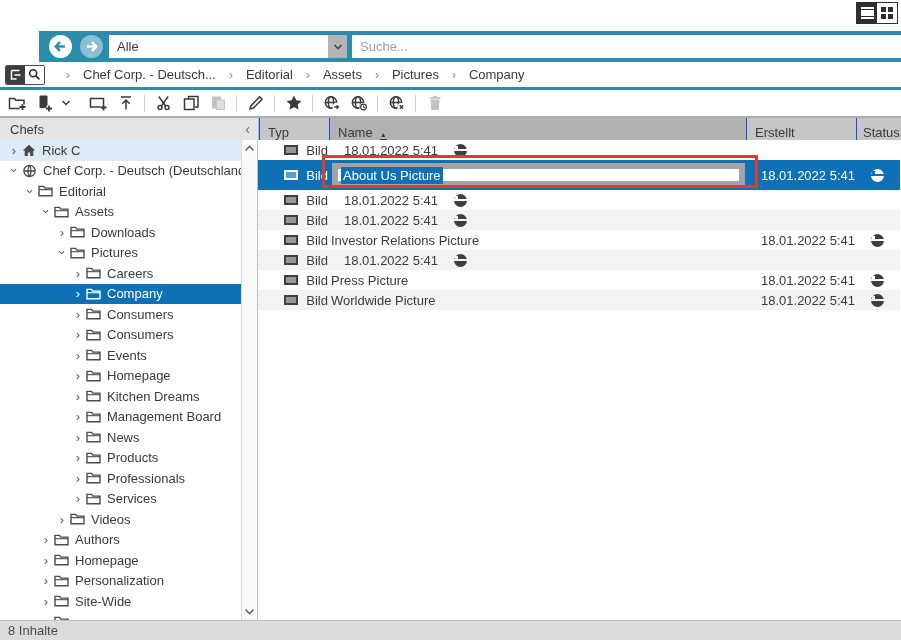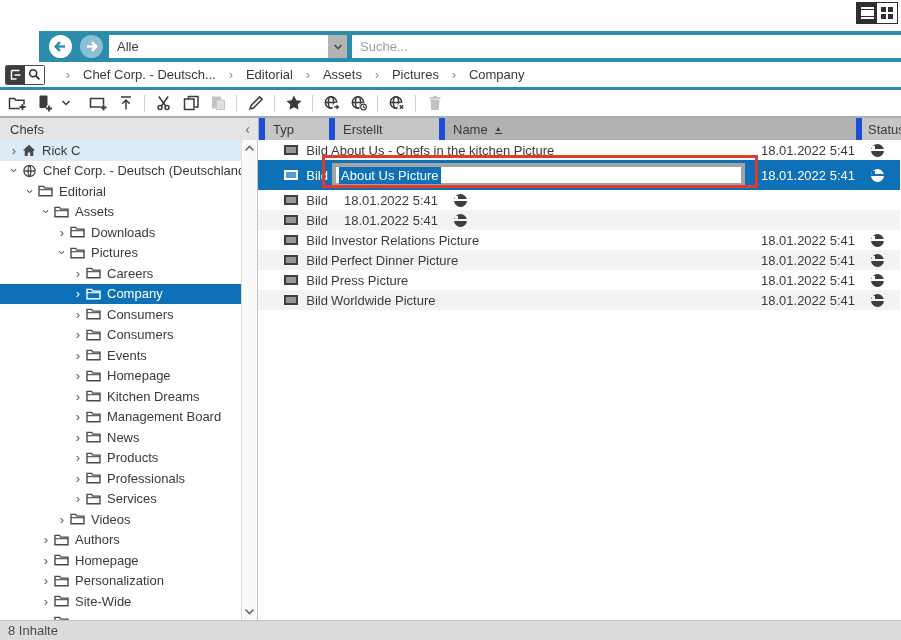--- a/index.html
+++ b/index.html
@@ -43,21 +43,21 @@
   .vbtn.active{background:#2f2f2f;}
   .listglyph{width:13px;height:12px;display:flex;flex-direction:column;justify-content:space-between;}
   .listglyph i{display:block;height:2.4px;background:#fff;}
   .gridglyph{width:12px;height:12px;display:grid;grid-template-columns:1fr 1fr;gap:2px;}
   .gridglyph i{display:block;background:#2f2f2f;}
   
   .headerband{position:absolute;left:0;top:116px;width:901px;height:24px;border-top:2px solid #adadad;display:flex;}
   .ablagehd{width:259px;background:#e4e4e4;display:flex;align-items:center;border-right:1px solid #b5b5b5;position:relative;}
   .ablagehd span{margin-left:10px;}
   .collapser{position:absolute;right:8px;color:#6a6a6a;font-size:14px;cursor:pointer;line-height:20px;}
-  .colhd{display:flex;align-items:center;padding-left:8px;background:#c6c6c6;border-left:6px solid #1d4ed8;cursor:pointer;}
+  .colhd{display:flex;align-items:flex-end;padding-left:8px;background:#c6c6c6;border-left:1px solid #1d4ed8;cursor:pointer;}
   .colhd:first-of-type{border-left:none;}
   .colhd.sorted{background:#b2b2b2;}
   .sortico{font-size:7px;color:#3a3a3a;border-bottom:1.5px solid #3a3a3a;padding-bottom:1px;margin-left:7px;line-height:7px;}
   
   .body{position:absolute;left:0;top:140px;width:901px;height:480px;display:flex;overflow:hidden;}
   .treepanel{width:241px;height:480px;overflow:hidden;background:#fff;}
   .trow{height:20.5px;display:flex;align-items:center;white-space:nowrap;cursor:pointer;}
   .trow .arrow{width:12px;color:#5a5a5a;font-size:13px;display:inline-flex;justify-content:center;flex:none;}
   .trow .arrow.exp{transform:rotate(90deg);}
   .trow .ticon{margin:0 6px 0 2px;display:inline-flex;flex:none;}
@@ -76,21 +76,21 @@
   .c-typ{width:70px;padding-left:8px;justify-content:flex-end;}
   .c-name{width:417px;padding-left:3px;}
   .c-date{width:110px;padding-left:16px;}
   .c-status{width:45px;justify-content:center;}
   .typico{width:14px;height:10px;border:2px solid #3e3e3e;background:#969696;margin-right:8px;flex:none;}
   .sel .typico{border-color:#fff;background:rgba(255,255,255,.3);}
   .stat{width:13px;height:13px;border-radius:50%;background:#3e3e3e;position:relative;}
   .sel .stat{background:#fff;}
   .stat::before{content:"";position:absolute;left:-1px;right:-1px;top:5.4px;height:2.2px;background:var(--rbg);}
   .stat::after{content:"";position:absolute;left:1px;top:2.6px;width:3px;height:3px;background:var(--rbg);}
-  .editfield{width:421px;height:24px;background:#fff;border:4px solid #a3a3a3;display:flex;align-items:center;padding-left:3px;margin-left:1px;}
+  .editfield{width:421px;height:24px;background:#fff;border:6px solid #a3a3a3;display:flex;align-items:center;padding-left:3px;margin-left:1px;}
   .seltext{background:#0e71b8;color:#fff;padding:1px 2px;}
   .annot{position:absolute;left:64px;top:15px;width:436px;height:33px;border:3px solid #e23a2c;z-index:6;pointer-events:none;}
   
   .statusbar{position:absolute;left:0;top:620px;width:901px;height:20px;background:#dcdcdc;border-top:1px solid #c0c0c0;display:flex;align-items:center;padding-left:8px;color:#4a4a4a;}
 </style>
 </head>
 <body>
 
 <div class="win">
 
@@ -328,26 +328,26 @@
   </div>
 
   <div class="headerband">
     <div class="ablagehd">
       <span>Chefs</span>
       <span class="collapser">‹</span>
     </div>
     <div class="colhd" style="width:70px">
         <span>Typ</span>
       </div>
-    <div class="colhd" style="width:110px">
-        <span>Erstellt</span>
-      </div>
     <div class="colhd sorted" style="width:417px">
         <span>Name</span>
         <span class="sortico">▲</span>
+      </div>
+    <div class="colhd" style="width:110px">
+        <span>Erstellt</span>
       </div>
     <div class="colhd" style="width:45px;padding-left:6px">
         <span>Status</span>
       </div>
   </div>
 
   <div class="body">
     <div class="treepanel" id="tree">
         <div class="trow hl" style="padding-left: 8px;">
           <span class="arrow">›</span>
@@ -603,23 +603,20 @@
           </svg>
       </span>
     </div>
     <div class="list" id="list">
       <div class="annot"></div>
     <div class="lrow">
           <div class="cell c-typ">
             <span class="typico"></span>
             <span>Bild</span>
           </div>
-          <div class="cell c-name">
-            <span>About Us - Chefs in the kitchen Picture</span>
-          </div>
           <div class="cell c-date">18.01.2022 5:41</div>
           <div class="cell c-status">
             <span class="stat"></span>
           </div>
         </div>
         <div class="lrow sel">
           <div class="cell c-typ">
             <span class="typico"></span>
             <span>Bild</span>
           </div>
@@ -664,23 +661,20 @@
           <div class="cell c-date">18.01.2022 5:41</div>
           <div class="cell c-status">
             <span class="stat"></span>
           </div>
         </div>
         <div class="lrow alt">
           <div class="cell c-typ">
             <span class="typico"></span>
             <span>Bild</span>
           </div>
-          <div class="cell c-name">
-            <span>Perfect Dinner Picture</span>
-          </div>
           <div class="cell c-date">18.01.2022 5:41</div>
           <div class="cell c-status">
             <span class="stat"></span>
           </div>
         </div>
         <div class="lrow">
           <div class="cell c-typ">
             <span class="typico"></span>
             <span>Bild</span>
           </div>

